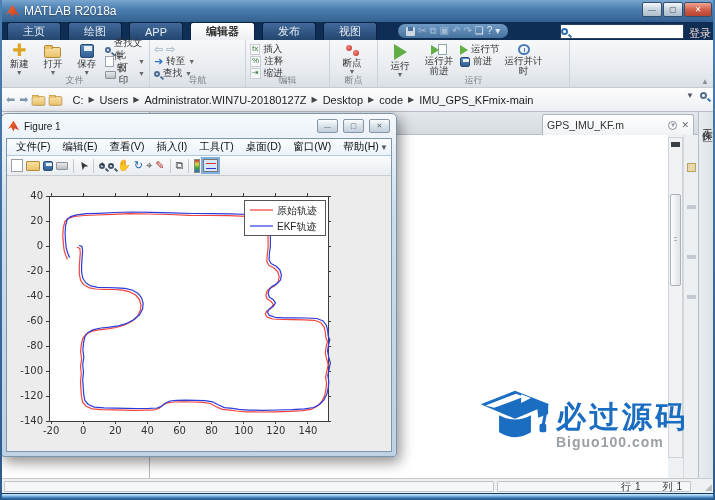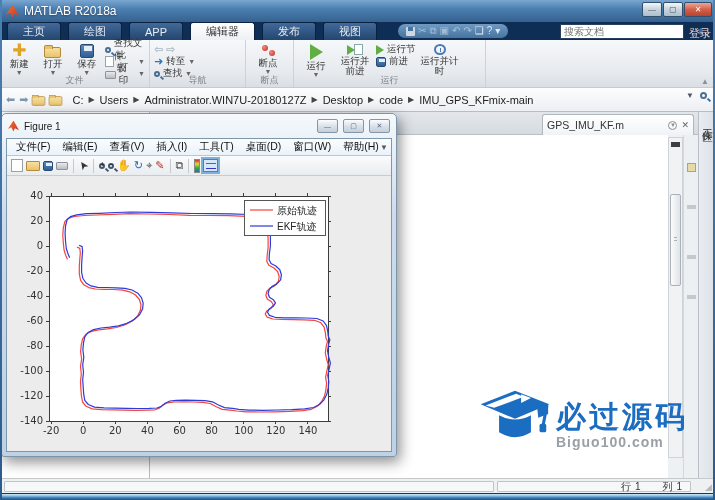--- a/index.html
+++ b/index.html
@@ -18,21 +18,21 @@
   #titlebar .title { font-size:12px; text-shadow:0 1px 2px rgba(0,0,0,.4); }
   #win-controls { position:absolute; right:3px; top:2px; display:flex; gap:1px; }
   .win-btn { width:20px; height:15px; border:1px solid #32506e; border-radius:2px;
     background:linear-gradient(#f4f7fa,#c7d3dd 50%,#aebfcc); color:#44566a; font-size:8px;
     display:flex; align-items:center; justify-content:center; }
   .win-btn.close { background:linear-gradient(#f0a592,#d3604b 50%,#b8432f); color:#fff; width:28px; }
   
   #tabrow { position:absolute; left:0; top:22px; width:715px; height:18px; background:#0f2e56; display:flex; align-items:stretch; }
   .mtab { margin-left:7px; padding:0 15px; font-size:11px; color:#e8eef5; display:flex; align-items:center;
     background:linear-gradient(#41699a,#24466f); border:1px solid #0a223f; border-bottom:none; border-radius:3px 3px 0 0; }
-  .mtab.active { background:linear-gradient(#ffffff,#edf0f4); color:#333; font-weight:normal; }
+  .mtab.active { background:linear-gradient(#ffffff,#edf0f4); color:#333; font-weight:bold; }
   #quick-toolbar { position:absolute; left:398px; top:2px; height:14px; display:flex; align-items:center; gap:3px;
     background:linear-gradient(#6e9ac4,#47749f); border-radius:7px; padding:0 8px; }
   .qicon { font-size:10px; color:#dfe8f1; line-height:1; }
   .qicon.dim { opacity:.55; }
   .qi-save { width:9px; height:9px; background:#cdd8e2; border-radius:1px; position:relative; }
   .qi-save::after{ content:""; position:absolute; left:2px; top:0; width:5px; height:4px; background:#47749f; }
   #tab-search { position:absolute; left:560px; top:2px; width:124px; height:15px; background:#fff;
     border:1px solid #27405f; display:flex; align-items:center; }
   #tab-search input { flex:1; border:none; outline:none; font-size:10px; padding:0 3px; color:#333;
     font-family:"Liberation Sans","DejaVu Sans",sans-serif; background:transparent; }
@@ -196,21 +196,20 @@
         <span class="qicon dim">✂</span>
         <span class="qicon dim">⧉</span>
         <span class="qicon dim">▣</span>
         <span class="qicon dim">↶</span>
         <span class="qicon dim">↷</span>
         <span class="qicon">❏</span>
         <span class="qicon">?</span>
         <span class="qicon">▾</span>
       </div>
     <div id="tab-search">
-      <input placeholder="搜索文档" style="">
       <span class="loupe"></span>
     </div>
     <span id="signin">登录</span>
   </div>
 
   <div id="ribbon">
     <div class="rgroup" style="width: 150px;">
         <div class="bigbtn">
           <span class="ic ic-plus">✚</span>
           <div class="bl">新建</div>
@@ -255,20 +254,37 @@
             <span>转至</span>
             <span class="arr">▼</span>
           </div>
           <div class="smallbtn">
             <span class="ic ic-loupe"></span>
             <span>查找</span>
             <span class="arr">▼</span>
           </div>
         </div>
         <div class="rg-label">导航</div>
+      </div>
+      <div class="rgroup" style="width: 84px;">
+        <div class="smallcol">
+          <div class="smallbtn">
+            <span class="deco">fx</span>
+            <span>插入</span>
+          </div>
+          <div class="smallbtn">
+            <span class="deco">%</span>
+            <span>注释</span>
+          </div>
+          <div class="smallbtn">
+            <span class="deco">⇥</span>
+            <span>缩进</span>
+          </div>
+        </div>
+        <div class="rg-label">编辑</div>
       </div>
       <div class="rgroup" style="width: 48px;">
         <div class="bigbtn">
           <span class="ic ic-bp"></span>
           <div class="bl">断点</div>
           <div class="arr">▼</div>
         </div>
         <div class="rg-label">断点</div>
       </div>
       <div class="rgroup" style="width: 192px;">

